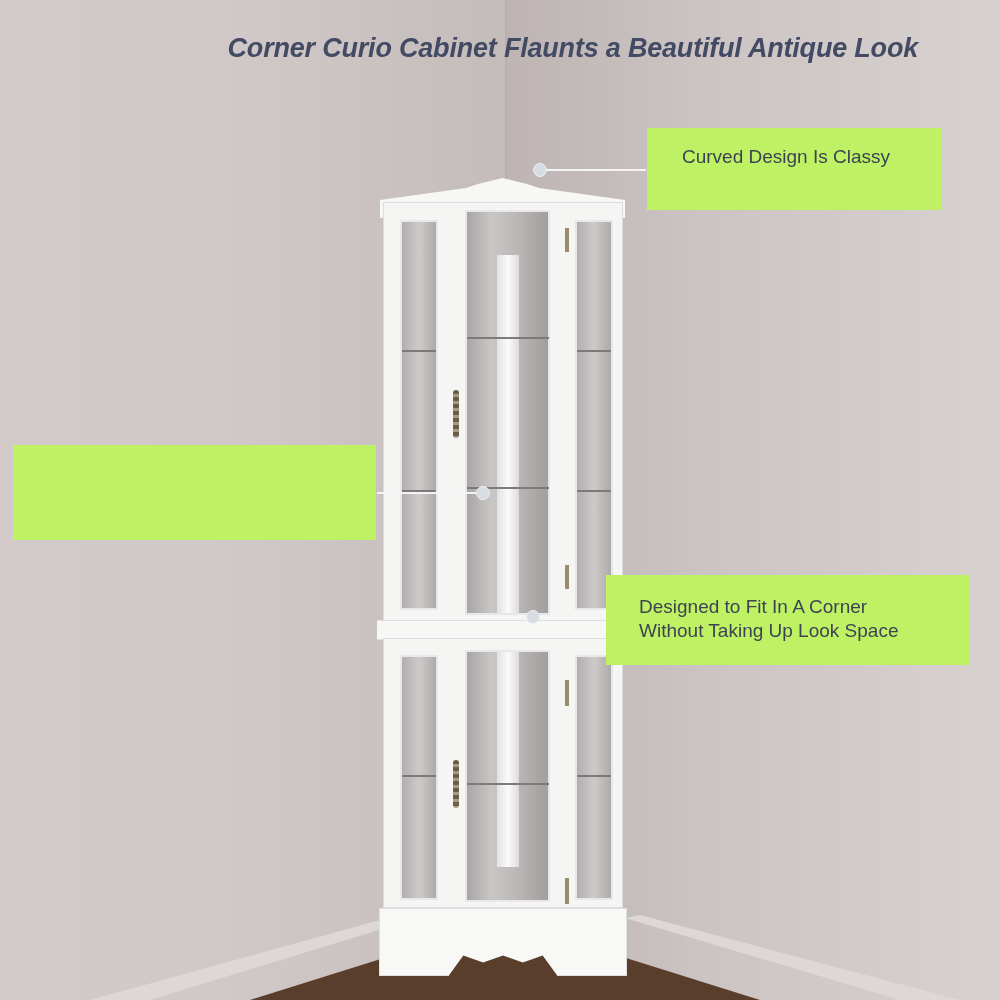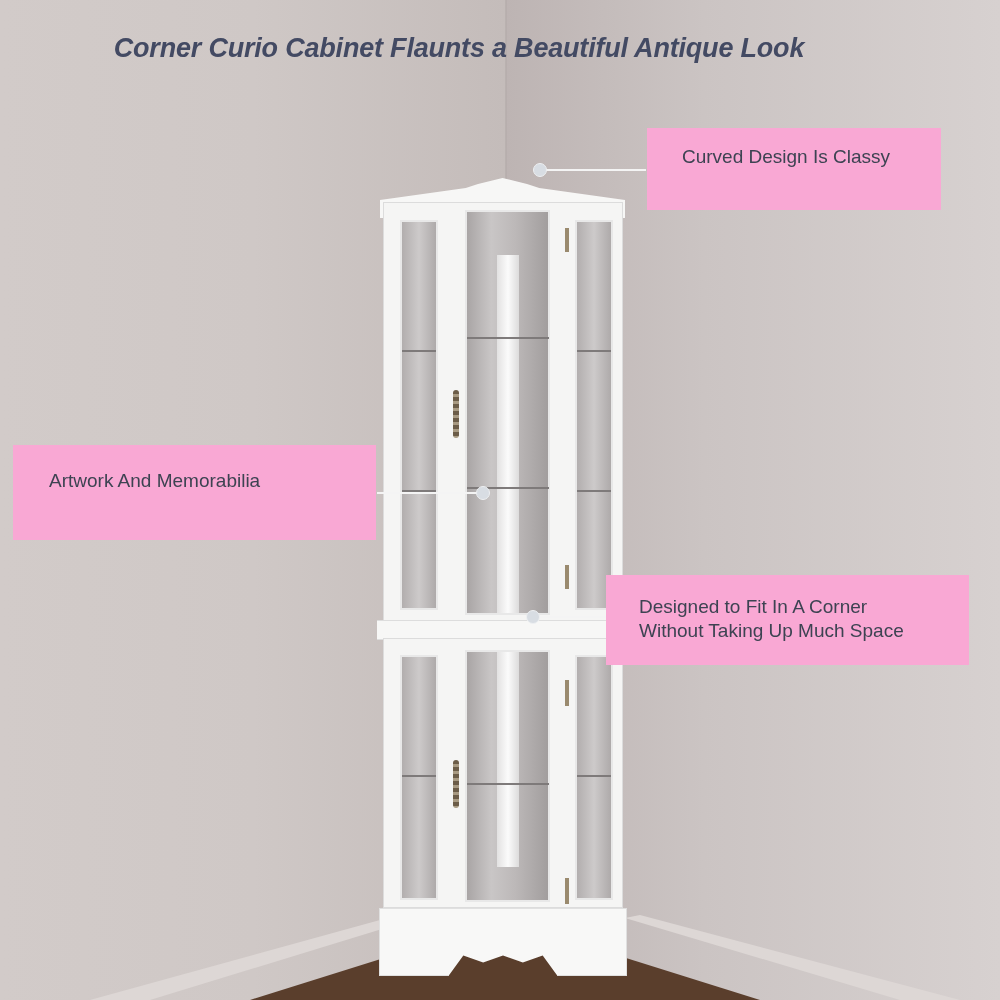--- a/index.html
+++ b/index.html
@@ -4,22 +4,22 @@
 <style>
   html,body{margin:0;padding:0;}
   body{width:1000px;height:1000px;position:relative;overflow:hidden;font-family:"Liberation Sans","DejaVu Sans",sans-serif;background:#c9c2c0;}
   .scene{position:absolute;inset:0;}
   .wall-left{position:absolute;left:0;top:0;width:506px;height:1000px;background:linear-gradient(90deg,#d2cbc9 0%,#cfc8c6 50%,#c4bcba 100%);}
   .wall-right{position:absolute;left:506px;top:0;width:494px;height:1000px;background:linear-gradient(90deg,#bdb4b3 0%,#cbc4c3 40%,#d7d1d0 100%);}
   .corner-line{position:absolute;left:505px;top:0;width:2px;height:960px;background:#b2aaa8;opacity:.6;}
   .floor{position:absolute;left:0;top:0;width:1000px;height:1000px;background:#5a3e2c;clip-path:polygon(250px 1000px,505px 920px,760px 1000px);}
   .baseboard-left{position:absolute;left:0;top:0;width:1000px;height:1000px;background:#ddd7d5;clip-path:polygon(90px 1000px,380px 920px,395px 925px,150px 1000px);}
   .baseboard-right{position:absolute;left:0;top:0;width:1000px;height:1000px;background:#ddd7d5;clip-path:polygon(625px 918px,640px 915px,960px 1000px,900px 1000px);}
-  .title{position:absolute;left:0;top:33px;width:918px;text-align:center;font-style:italic;font-weight:bold;font-size:27px;color:#434a63;letter-spacing:-0.2px;}
-  .callout{position:absolute;background:#f9a8d4;color:#3d4352;font-size:19px;line-height:24px;box-sizing:border-box;}
+  .title{position:absolute;left:0;top:33px;width:918px;text-align:right;font-style:italic;font-weight:bold;font-size:27px;color:#434a63;letter-spacing:-0.2px;}
+  .callout{position:absolute;background:#bef264;color:#3d4352;font-size:19px;line-height:24px;box-sizing:border-box;}
   .callout span{display:block;}
   .leader{position:absolute;height:2px;background:#f4f4f4;}
   .dot{position:absolute;width:12px;height:12px;border-radius:50%;background:#d8dde3;border:1px solid #eef0f2;}
   
   .cab{position:absolute;}
   .cab-frame{position:absolute;background:#f5f5f4;border:1px solid #dcdcdc;box-sizing:border-box;}
   .glass{position:absolute;background:linear-gradient(90deg,#a9a5a5 0%,#c9c6c6 30%,#bcb8b8 60%,#a29e9e 100%);border:2px solid #e8e8e8;box-sizing:border-box;}
   .glass-side{position:absolute;background:linear-gradient(90deg,#b2aeae,#cdcaca 50%,#aeaaaa);border:2px solid #e8e8e8;box-sizing:border-box;}
   .pillar{position:absolute;background:linear-gradient(90deg,#e2e1e1,#fbfbfb 50%,#dcdbdb);}
   .shelf{position:absolute;height:2px;background:#7e7a7a;}
@@ -81,19 +81,18 @@
   <div class="dot" style="left:476px;top:486px;"></div>
   <div class="leader" style="left:535px;top:616px;width:94px;"></div>
   <div class="dot" style="left:526px;top:610px;"></div>
 
   <div class="title">Corner Curio Cabinet Flaunts a Beautiful Antique Look</div>
 
   <div class="callout" style="left:647px;top:128px;width:294px;height:82px;padding:17px 0 0 35px;">
     <span>Curved Design Is Classy</span>
   </div>
   <div class="callout" style="left:13px;top:445px;width:363px;height:95px;padding:24px 0 0 36px;">
-    <span>Artwork And Memorabilia</span>
   </div>
   <div class="callout" style="left:606px;top:575px;width:363px;height:90px;padding:20px 0 0 33px;">
     <span>Designed to Fit In A Corner</span>
-    <span>Without Taking Up Much Space</span>
+    <span>Without Taking Up Look Space</span>
   </div>
 </div>
 
 </body></html>

